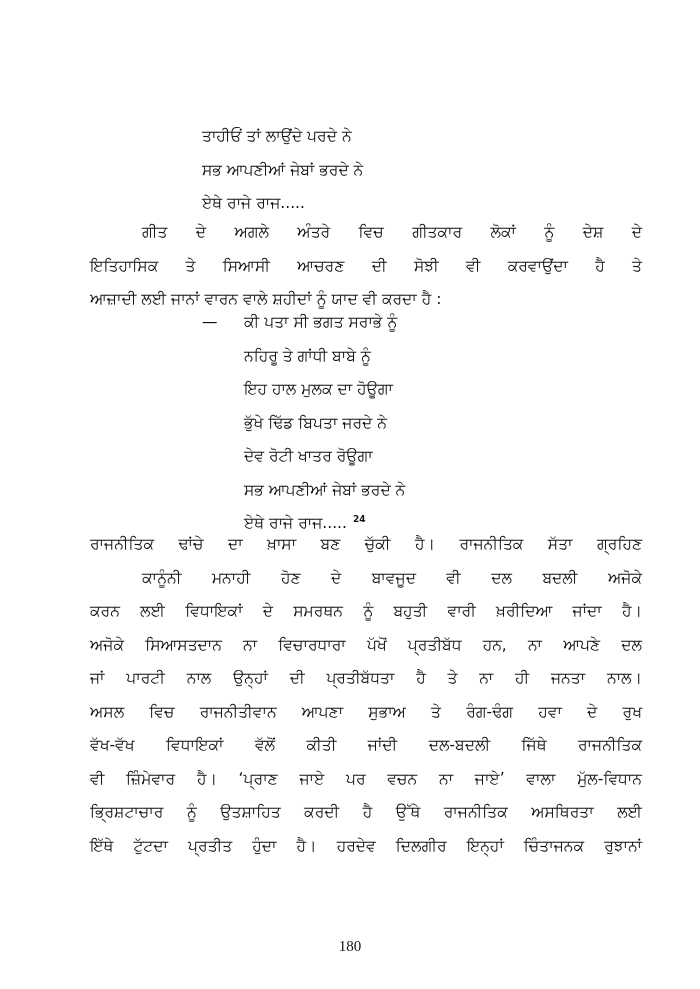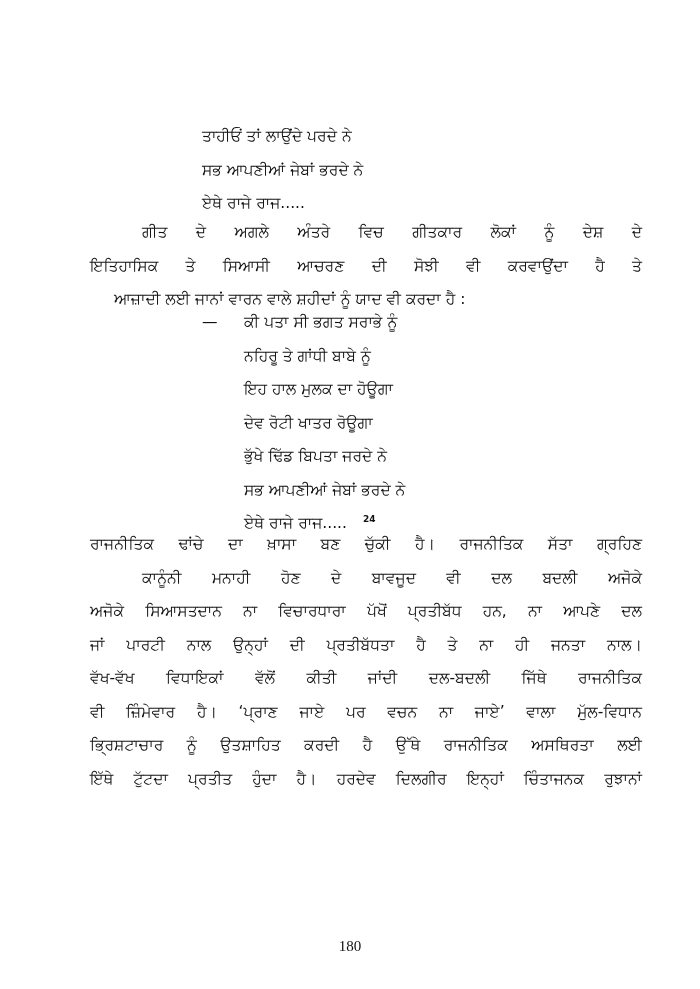--- a/index.html
+++ b/index.html
@@ -5,27 +5,27 @@
   html, body { margin:0; padding:0; background:#ffffff; }
   body { width:700px; height:989px; position:relative; overflow:hidden;
          font-family: "DejaVu Sans", "Liberation Sans", sans-serif; color:#111; }
   .page { position:absolute; left:0; top:16px; width:700px; height:989px; }
   .verse { position:absolute; font-size:15.5px; line-height:33.5px; }
   .verse .line { white-space:nowrap; height:33.5px; }
   .verse1 { left:202px; top:104px; }
   .verse2 { left:202px; top:290px; }
   .verse2 .line { position:relative; padding-left:42px; }
   .dash { position:absolute; left:0; top:0; }
-  .sup { font-size:9px; font-weight:bold; vertical-align:super; line-height:0; margin-left:16px;text-align:right; }
+  .sup { font-size:9px; font-weight:bold; vertical-align:super; line-height:0; margin-left:6px;text-align:right; }
   .para { position:absolute; left:90px; width:552px; font-size:15.5px; line-height:33.5px;
           text-align:justify; text-align-last:left; }
   .para1 { top:200px; }
   .para2 { top:512px; }
   .para .row { display:block; text-align:justify; text-align-last:justify; white-space:nowrap; height:33.5px; }
-  .para .row.last { text-align-last:left;margin-left:24px; }
+  .para .row.last { text-align-last:left; }
   .para .row.indent { padding-left:52px; }
   .pagenum { position:absolute; top:922px; left:0; width:700px; text-align:center;
              font-family:"Liberation Serif", "DejaVu Serif", serif; font-size:15px; }
 </style>
 </head>
 <body>
 
 <div class="page">
 
   <div class="verse verse1">
@@ -40,33 +40,35 @@
     <span class="row last">ਆਜ਼ਾਦੀ ਲਈ ਜਾਨਾਂ ਵਾਰਨ ਵਾਲੇ ਸ਼ਹੀਦਾਂ ਨੂੰ ਯਾਦ ਵੀ ਕਰਦਾ ਹੈ :</span>
   </div>
 
   <div class="verse verse2">
     <div class="line">
       <span class="dash">—</span>
       <span>ਕੀ ਪਤਾ ਸੀ ਭਗਤ ਸਰਾਭੇ ਨੂੰ</span>
     </div>
     <div class="line"><span>ਨਹਿਰੂ ਤੇ ਗਾਂਧੀ ਬਾਬੇ ਨੂੰ</span></div>
     <div class="line"><span>ਇਹ ਹਾਲ ਮੁਲਕ ਦਾ ਹੋਊਗਾ</span></div>
+    <div class="line"><span>ਭੁੱਖੇ ਢਿੱਡ ਬਿਪਤਾ ਜਰਦੇ ਨੇ</span></div>
     <div class="line"><span>ਦੇਵ ਰੋਟੀ ਖਾਤਰ ਰੋਊਗਾ</span></div>
-    <div class="line"><span>ਭੁੱਖੇ ਢਿੱਡ ਬਿਪਤਾ ਜਰਦੇ ਨੇ</span></div>
     <div class="line"><span>ਸਭ ਆਪਣੀਆਂ ਜੇਬਾਂ ਭਰਦੇ ਨੇ</span></div>
     <div class="line">
       <span>ਏਥੇ ਰਾਜੇ ਰਾਜ.....</span><span class="sup">24</span>
     </div>
   </div>
 
   <div class="para para2">
     <span class="row">ਰਾਜਨੀਤਿਕ ਢਾਂਚੇ ਦਾ ਖ਼ਾਸਾ ਬਣ ਚੁੱਕੀ ਹੈ। ਰਾਜਨੀਤਿਕ ਸੱਤਾ ਗ੍ਰਹਿਣ</span>
     <span class="row indent">ਕਾਨੂੰਨੀ ਮਨਾਹੀ ਹੋਣ ਦੇ ਬਾਵਜੂਦ ਵੀ ਦਲ ਬਦਲੀ ਅਜੋਕੇ</span>
+    <span class="row">ਕਰਨ ਲਈ ਵਿਧਾਇਕਾਂ ਦੇ ਸਮਰਥਨ ਨੂੰ ਬਹੁਤੀ ਵਾਰੀ ਖ਼ਰੀਦਿਆ ਜਾਂਦਾ ਹੈ।</span>
     <span class="row">ਅਜੋਕੇ ਸਿਆਸਤਦਾਨ ਨਾ ਵਿਚਾਰਧਾਰਾ ਪੱਖੋਂ ਪ੍ਰਤੀਬੱਧ ਹਨ, ਨਾ ਆਪਣੇ ਦਲ</span>
     <span class="row">ਜਾਂ ਪਾਰਟੀ ਨਾਲ ਉਨ੍ਹਾਂ ਦੀ ਪ੍ਰਤੀਬੱਧਤਾ ਹੈ ਤੇ ਨਾ ਹੀ ਜਨਤਾ ਨਾਲ।</span>
+    <span class="row">ਅਸਲ ਵਿਚ ਰਾਜਨੀਤੀਵਾਨ ਆਪਣਾ ਸੁਭਾਅ ਤੇ ਰੰਗ-ਢੰਗ ਹਵਾ ਦੇ ਰੁਖ</span>
     <span class="row">ਵੱਖ-ਵੱਖ ਵਿਧਾਇਕਾਂ ਵੱਲੋਂ ਕੀਤੀ ਜਾਂਦੀ ਦਲ-ਬਦਲੀ ਜਿੱਥੇ ਰਾਜਨੀਤਿਕ</span>
     <span class="row">ਵੀ ਜ਼ਿੰਮੇਵਾਰ ਹੈ। ‘ਪ੍ਰਾਣ ਜਾਏ ਪਰ ਵਚਨ ਨਾ ਜਾਏ’ ਵਾਲਾ ਮੁੱਲ-ਵਿਧਾਨ</span>
     <span class="row">ਭ੍ਰਿਸ਼ਟਾਚਾਰ ਨੂੰ ਉਤਸ਼ਾਹਿਤ ਕਰਦੀ ਹੈ ਉੱਥੇ ਰਾਜਨੀਤਿਕ ਅਸਥਿਰਤਾ ਲਈ</span>
     <span class="row">ਇੱਥੇ ਟੁੱਟਦਾ ਪ੍ਰਤੀਤ ਹੁੰਦਾ ਹੈ। ਹਰਦੇਵ ਦਿਲਗੀਰ ਇਨ੍ਹਾਂ ਚਿੰਤਾਜਨਕ ਰੁਝਾਨਾਂ</span>
   </div>
 
   <div class="pagenum">180</div>
 </div>
 
 </body></html>

